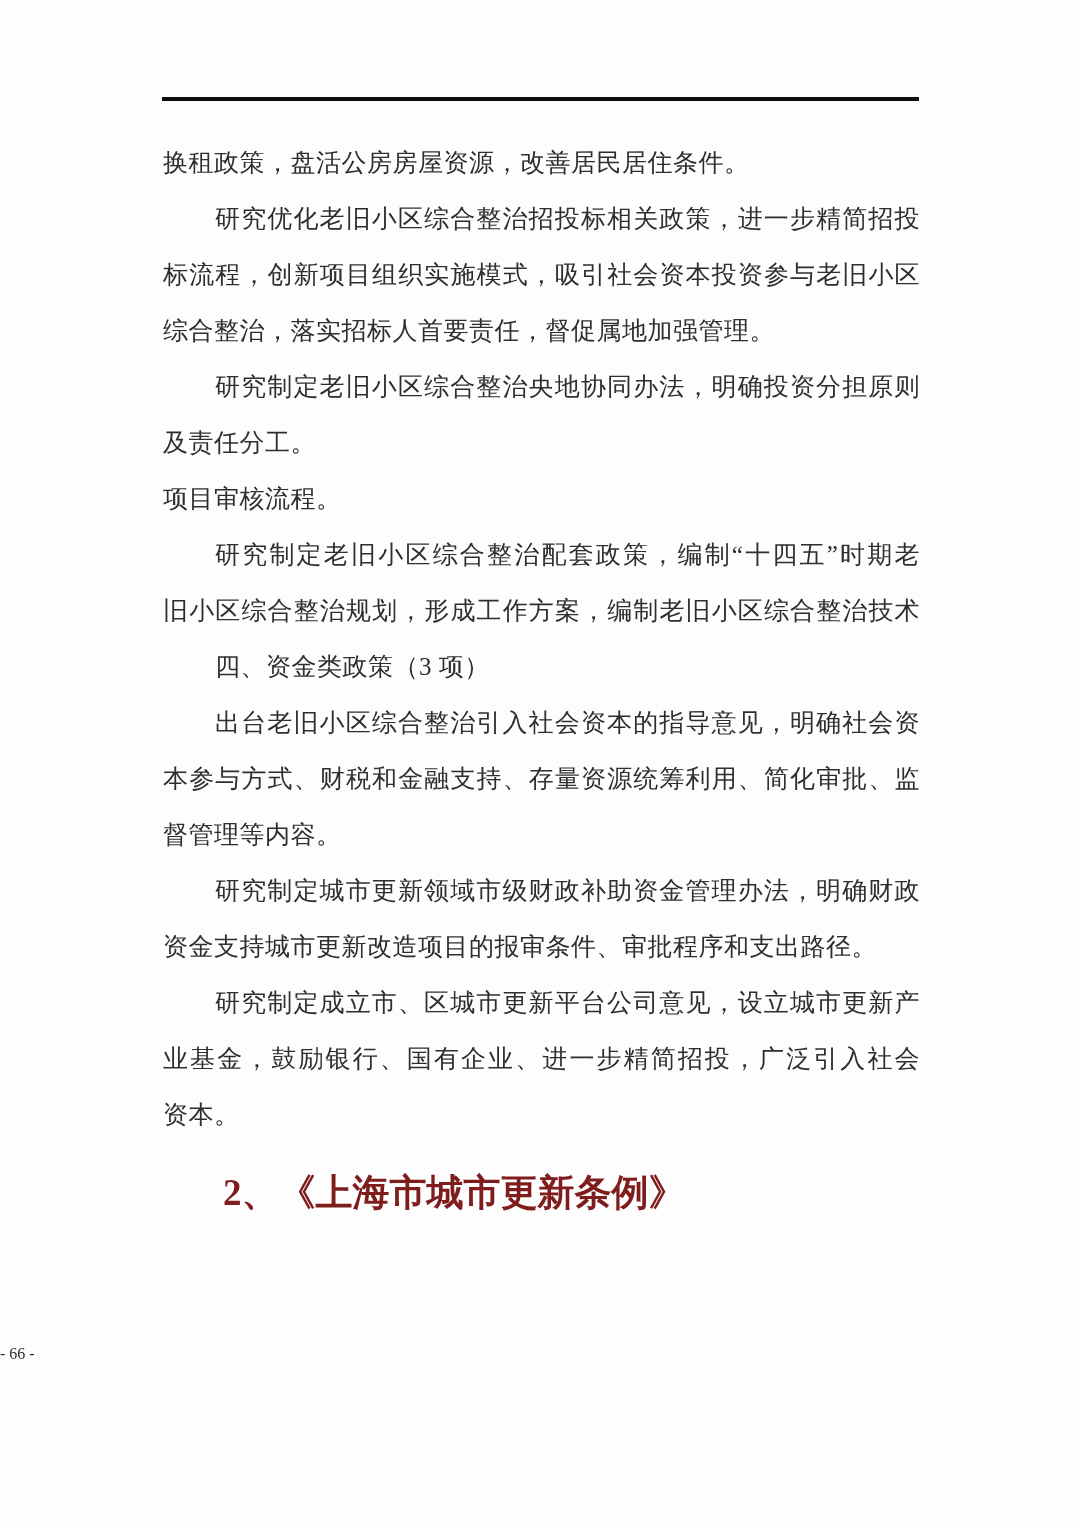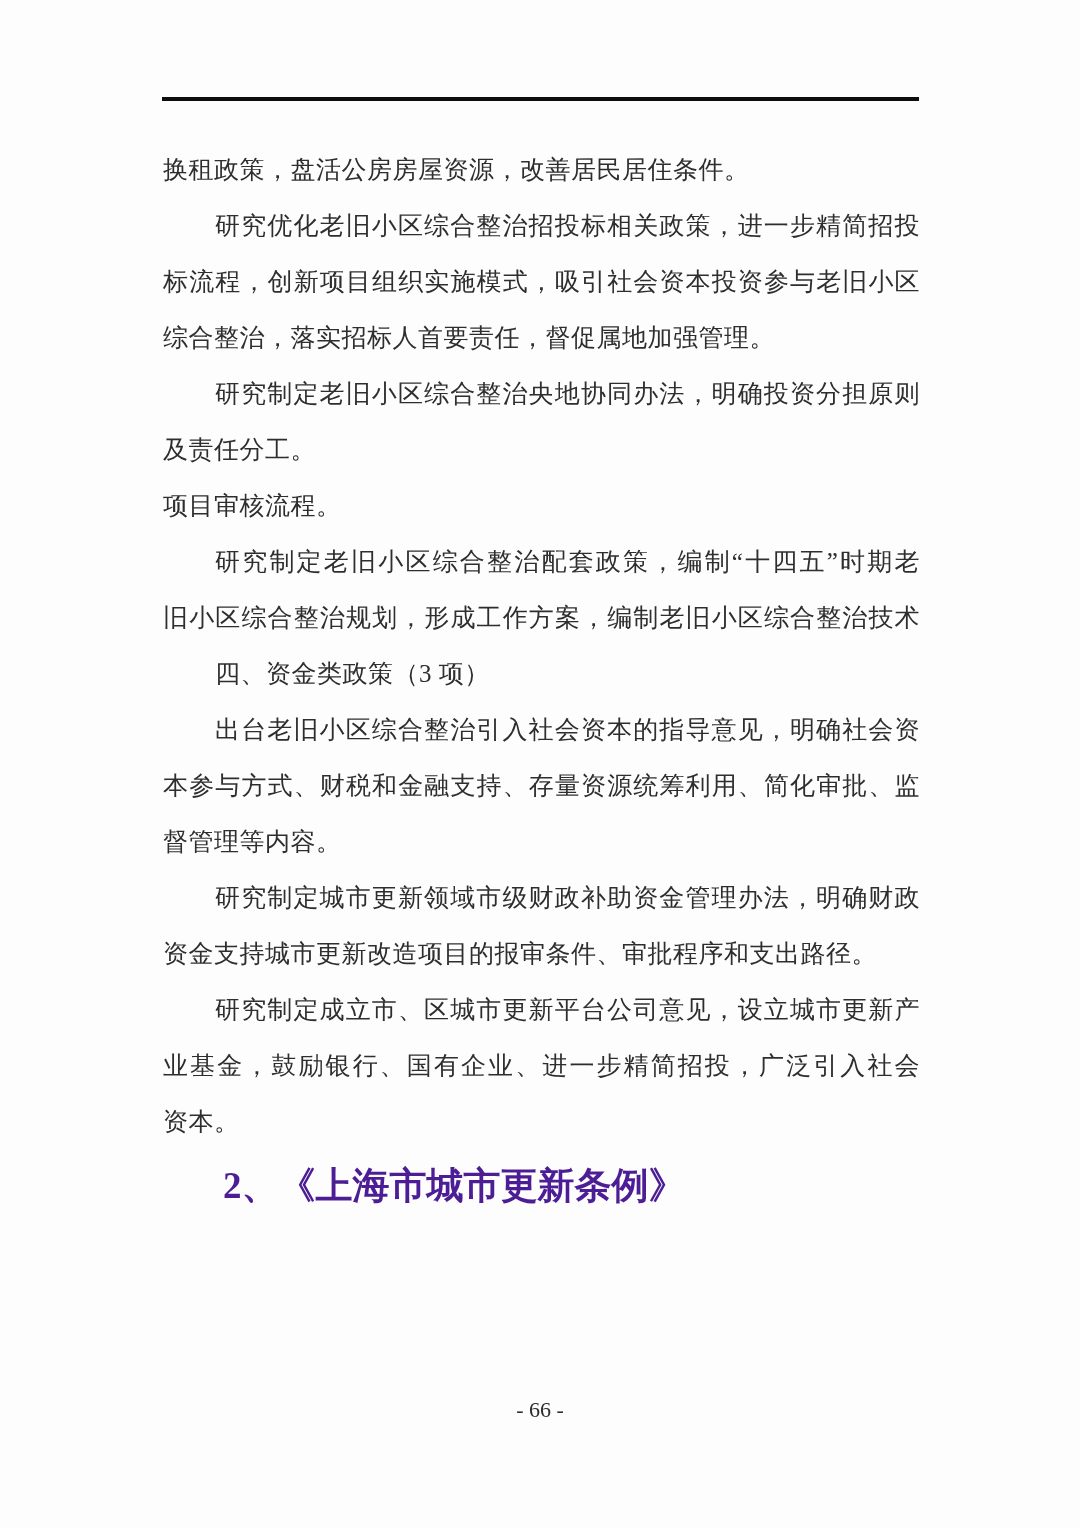--- a/index.html
+++ b/index.html
@@ -19,57 +19,57 @@
     position: absolute;
     left: 162px;
     top: 97px;
     width: 757px;
     height: 4px;
     background: #0e0e0e;
   }
   .doc-body {
     position: absolute;
     left: 163px;
-    top: 142px;
+    top: 135px;
     width: 757px;
   }
   .line {
     font-size: 25px;
     color: #2e2e2e;
     height: 56px;
     line-height: 56px;
     white-space: nowrap;
     letter-spacing: 0.5px;
   }
   .indent {
     padding-left: 52px;
   }
   .justify {
     white-space: normal;
     text-align: justify;
     text-align-last: justify;
   }
   .heading {
-    margin: 8px 0 0 0;
+    margin: 22px 0 0 0;
     padding-left: 60px;
     font-size: 37px;
     font-weight: bold;
-    color: #4c1d95;
+    color: #7f1d1d;
     height: 56px;
     line-height: 56px;
     white-space: nowrap;
     font-family: "Liberation Serif", "DejaVu Serif", serif;
   }
   .footer {
     position: absolute;
     left: 0;
-    top: 1396px;
+    top: 1340px;
     width: 100%;
-    text-align: center;
-    font-size: 22px;
+    text-align: left;
+    font-size: 16px;
     color: #2e2e2e;
     line-height: 28px;
   }
 </style>
 </head>
 <body>
 
 <div class="page">
 
   <div class="rule"></div>

